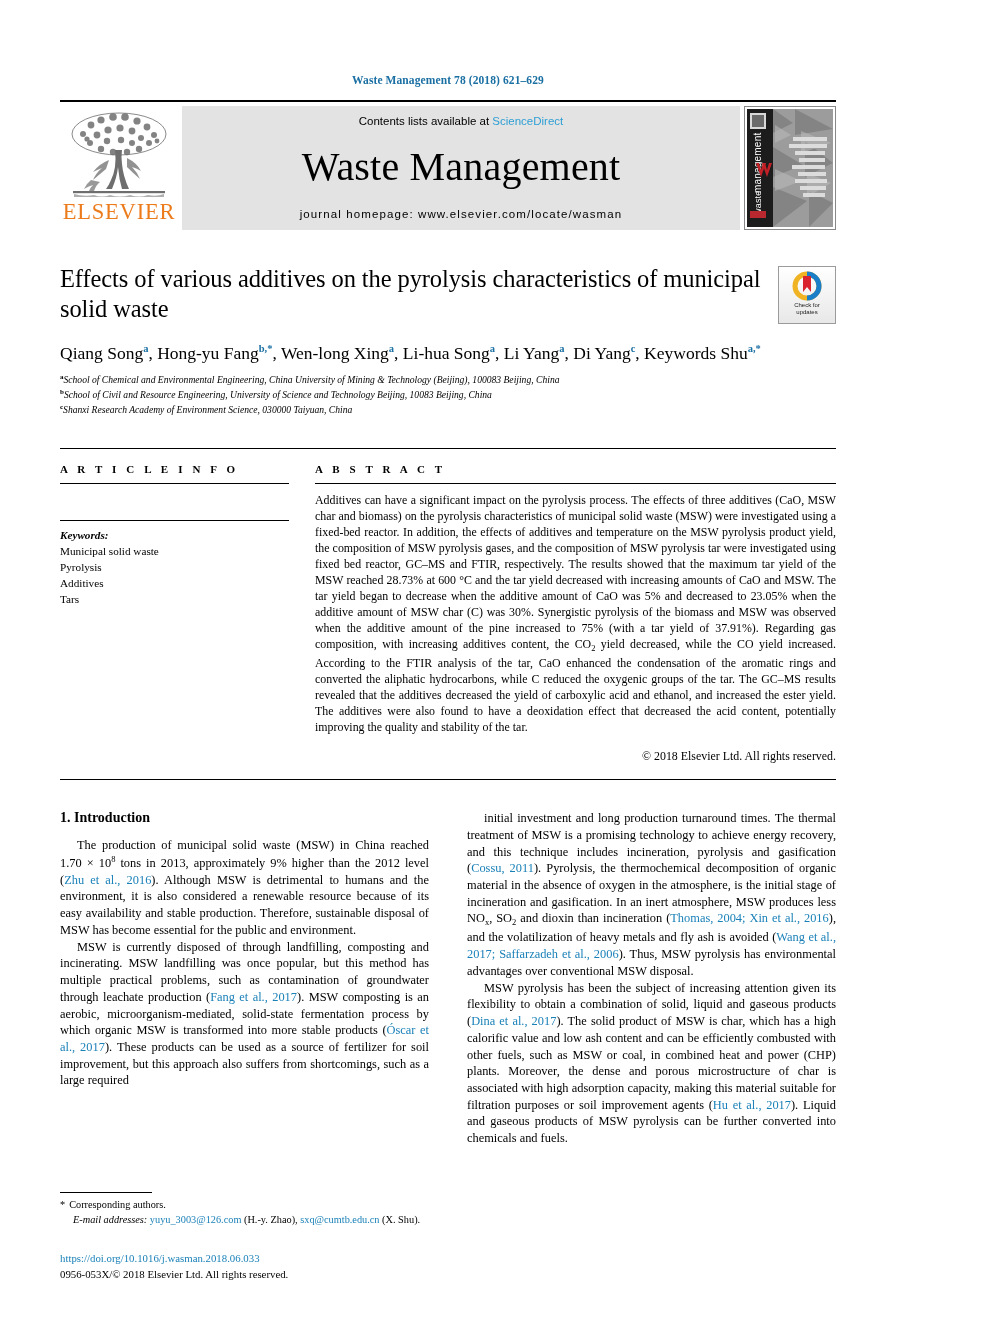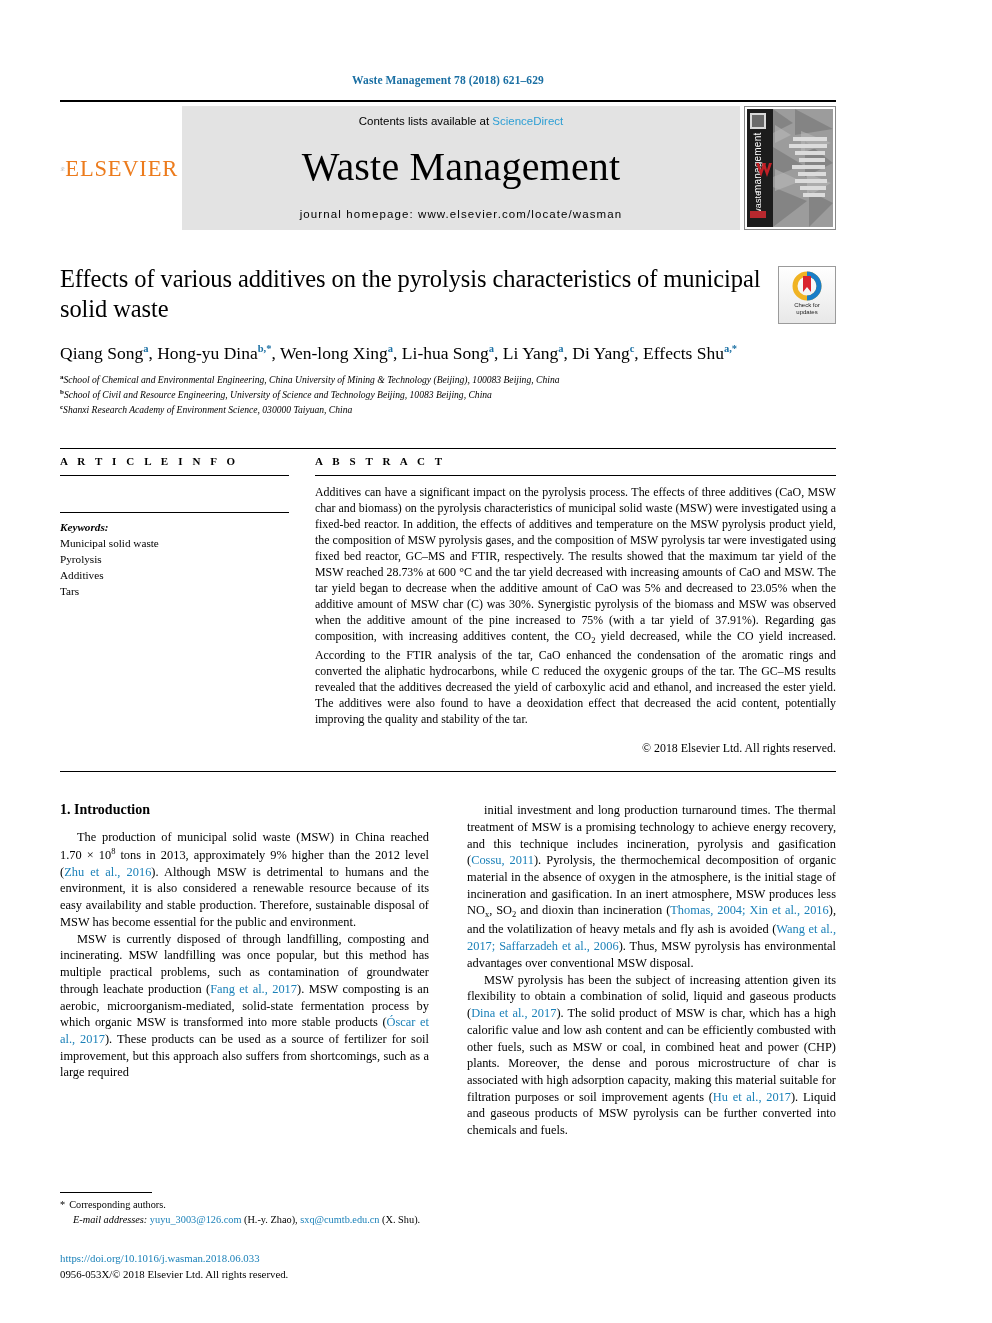--- a/index.html
+++ b/index.html
@@ -39,21 +39,21 @@
     border-top: 2.2px solid #000;
     padding-top: 4px;
     display: flex;
     align-items: stretch;
     height: 124px;
   }
   .elsevier-logo {
     width: 118px;
     flex: 0 0 118px;
     display: flex;
-    flex-direction: row;
+    flex-direction: column;
     align-items: center;
     justify-content: flex-start;
     padding-top: 2px;
   }
   .tree-svg { display:block; }
   .elsevier-word {
     font-family: "Liberation Serif", serif;
     color: #ec7b1c;
     font-size: 22.5px;
     letter-spacing: .8px;
@@ -166,21 +166,21 @@
     font-style: normal;
     font-weight: bold;
     font-size: 7px;
     vertical-align: super;
   }
 
   
   .info-abstract {
     margin: 31px 60px 0 60px;
     border-top: 1.4px solid #000;
-    padding-top: 6px;
+    padding-top: 14px;
     display: flex;
   }
   .col-info {
     flex: 0 0 255px;
     width: 255px;
     padding-right: 26px;
     box-sizing: border-box;
   }
   .col-abstract {
     flex: 1 1 auto;
@@ -391,21 +391,21 @@
         <path d="M15 3 a12 12 0 0 1 0 24" fill="none" stroke="#1a7ec8" stroke-width="5"></path>
         <path d="M11 5 l8 0 l0 16 l-4 -5 l-4 5 z" fill="#d9232e"></path>
       </svg>
       <div class="cm-label">
         <span>Check for</span><br>
         <span>updates</span>
       </div>
     </div>
   </div>
 
-  <div class="authors" id="authors"><span>Qiang Song</span><sup>a</sup>, <span>Hong-yu Dina</span><sup>b,*</sup>, <span>Wen-long Xing</span><sup>a</sup>, <span>Li-hua Song</span><sup>a</sup>, <span>Li Yang</span><sup>a</sup>, <span>Di Yang</span><sup>c</sup>, <span>Effects Shu</span><sup>a,*</sup></div>
+  <div class="authors" id="authors"><span>Qiang Song</span><sup>a</sup>, <span>Hong-yu Fang</span><sup>b,*</sup>, <span>Wen-long Xing</span><sup>a</sup>, <span>Li-hua Song</span><sup>a</sup>, <span>Li Yang</span><sup>a</sup>, <span>Di Yang</span><sup>c</sup>, <span>Keywords Shu</span><sup>a,*</sup></div>
 
   <div class="affils" id="affils">
       <div><sup>a</sup><span>School of Chemical and Environmental Engineering, China University of Mining &amp; Technology (Beijing), 100083 Beijing, China</span></div>
       <div><sup>b</sup><span>School of Civil and Resource Engineering, University of Science and Technology Beijing, 10083 Beijing, China</span></div>
       <div><sup>c</sup><span>Shanxi Research Academy of Environment Science, 030000 Taiyuan, China</span></div>
     </div>
 
   <div class="info-abstract">
 
     <div class="col-info">

